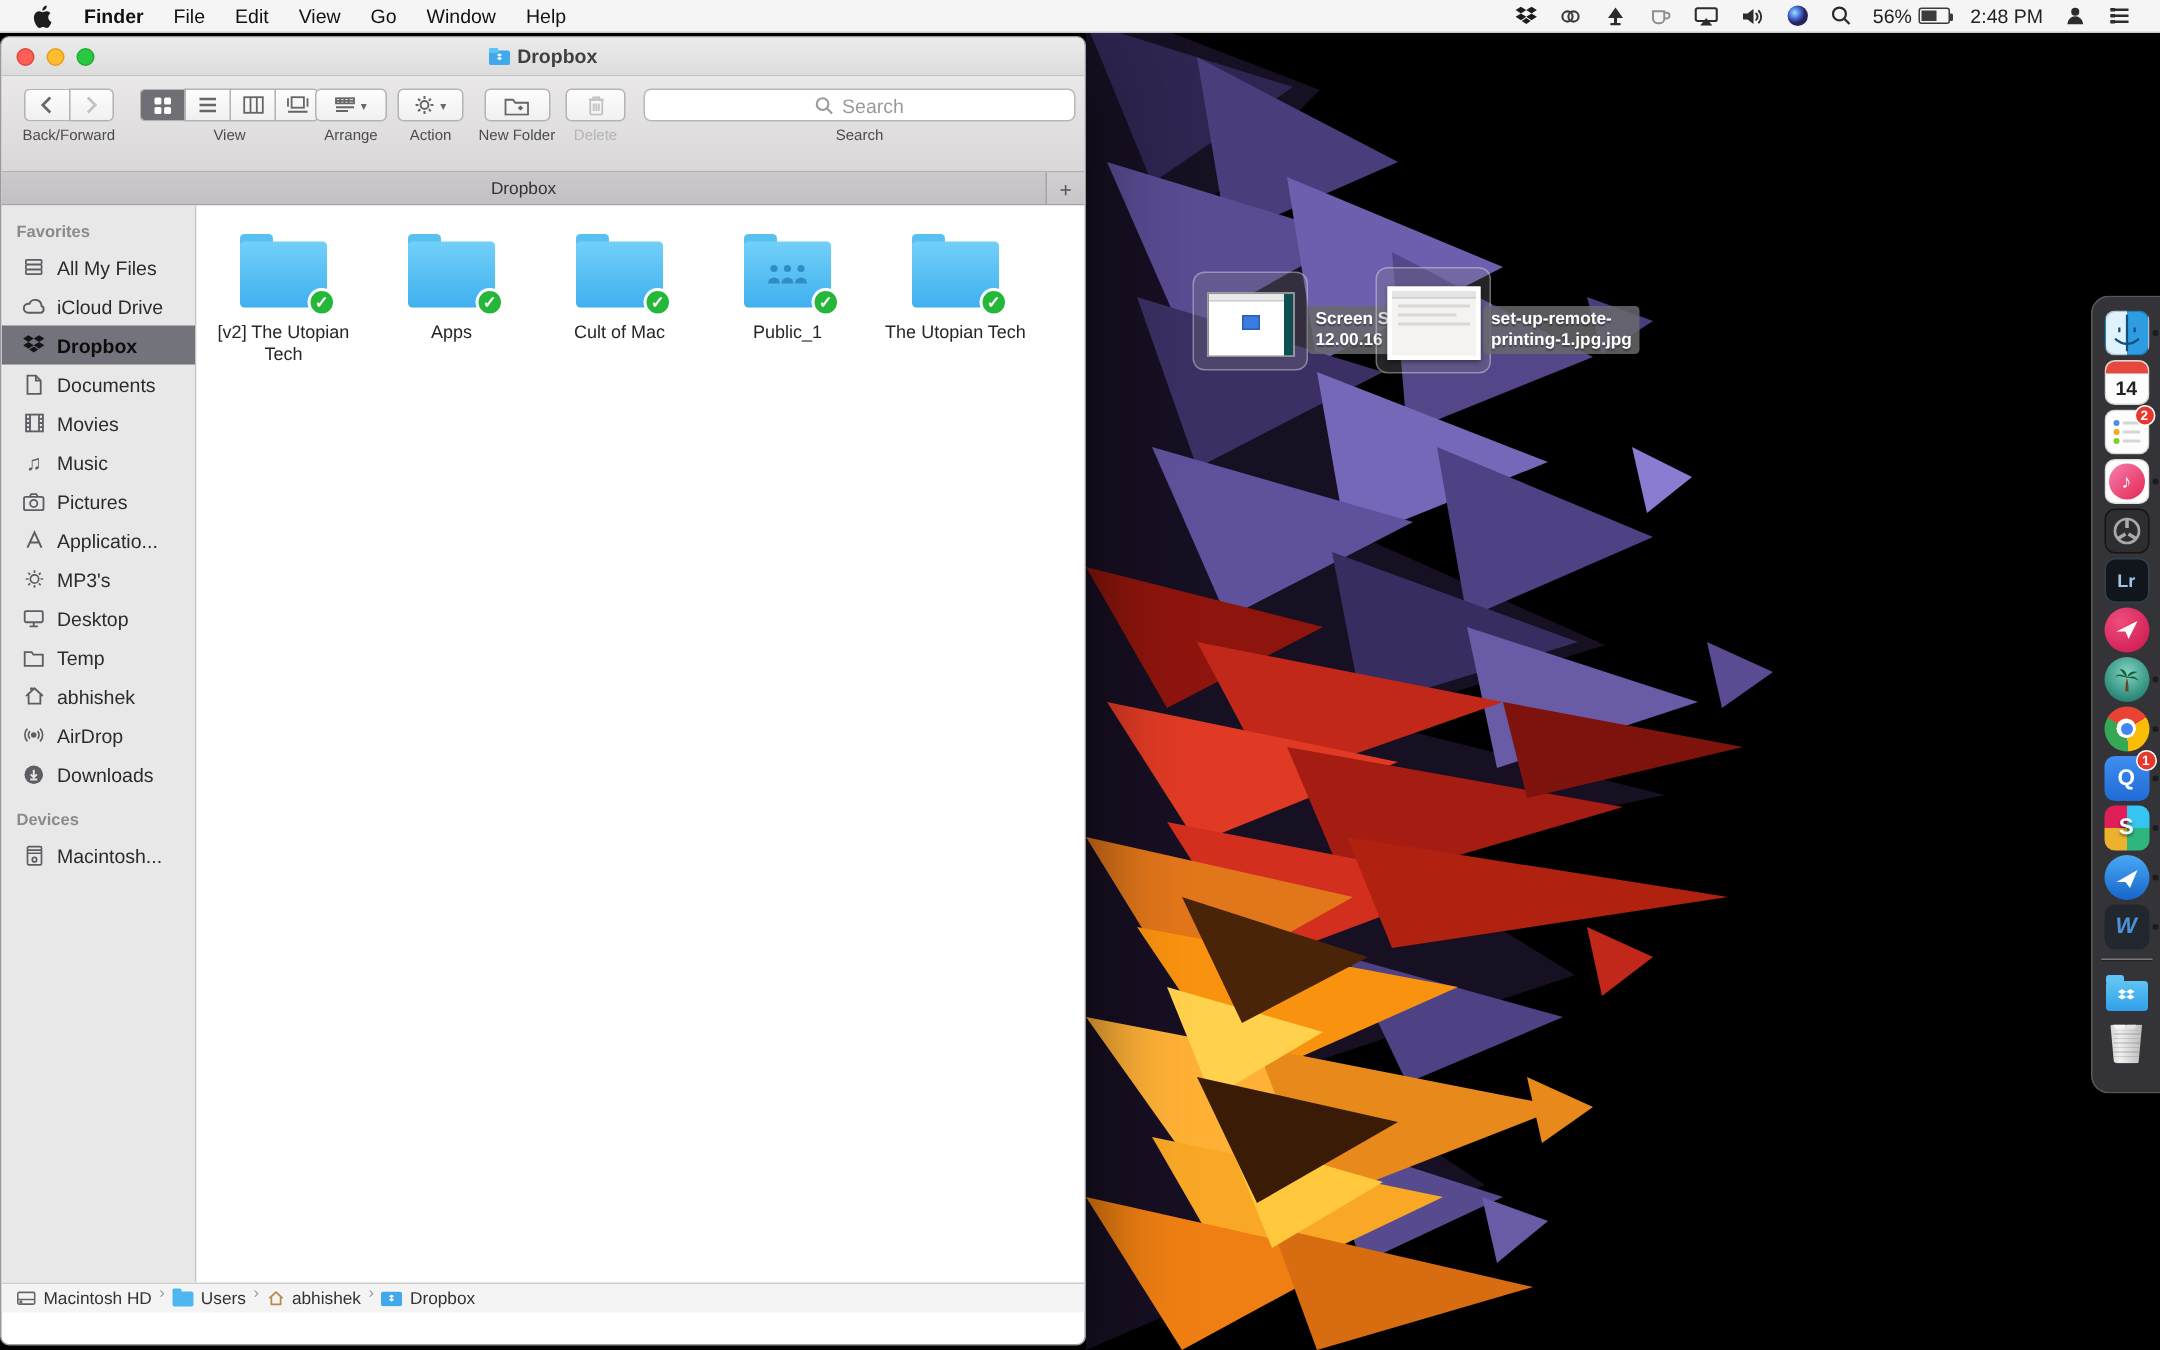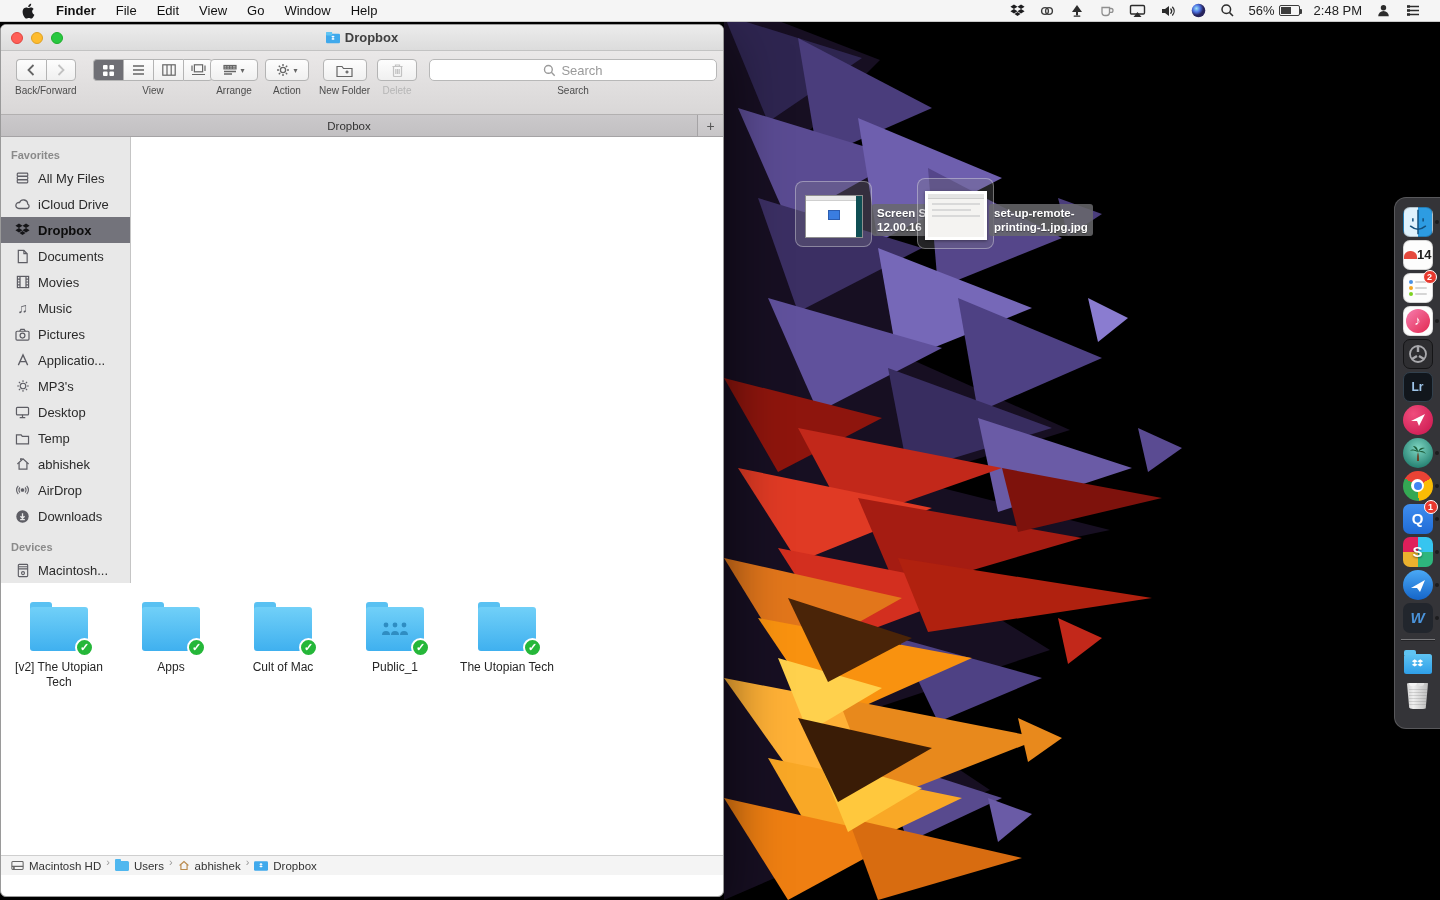--- a/index.html
+++ b/index.html
@@ -51,21 +51,21 @@
   .chev { font-size:8px; color:#666; margin-left:3px; }
   .searchfield { width:288px; height:22px; background:#fff; border:1px solid #b8b8b8; border-radius:5px;
     display:flex; align-items:center; justify-content:center; gap:5px; color:#9a9a9a; font-size:13px; }
 
   .tabbar { height:22px; background:linear-gradient(#cbc9cb,#c2c0c2); border-bottom:1px solid #a5a3a5;
     display:flex; align-items:stretch; }
   .tab { flex:1; display:flex; align-items:center; justify-content:center; font-size:11.5px; color:#333; }
   .tab-plus { width:26px; border-left:1px solid #a5a3a5; display:flex; align-items:center; justify-content:center;
     color:#555; font-size:14px; background:linear-gradient(#d2d0d2,#c8c6c8); }
 
-  .mainrow { position:absolute; top:112px; bottom:41px; left:0; right:0; display:flex;flex-direction:column; }
+  .mainrow { position:absolute; top:112px; bottom:41px; left:0; right:0; display:flex; }
   .sidebar { width:130px; background:#e8e8e8; border-right:1px solid #c5c5c5; padding-top:8px; overflow:hidden; }
   .side-h { font-size:11px; font-weight:bold; color:#8a8a8a; padding:4px 0 4px 10px; }
   .side-item { height:26px; display:flex; align-items:center; padding-left:13px; font-size:13px; color:#2b2b2b; white-space:nowrap; }
   .side-item .sic { width:17px; height:16px; margin-right:7px; display:flex; align-items:center; justify-content:center; color:#5d5d64; flex:0 0 17px; }
   .side-item.selected { background:#73737b; color:#0c0c0c; font-weight:bold; }
   .side-item.selected .sic { color:#151518; }
 
   .content { position:relative; flex:1; background:#fff; }
   .folder-row { display:flex; padding:16px 0 0 2px; }
   .folder-tile { width:112px; display:flex; flex-direction:column; align-items:center; }
@@ -120,21 +120,21 @@
     display:flex; flex-direction:column; align-items:center; padding-top:7px; }
   .dock-slot { position:relative; width:46px; height:33px; display:flex; align-items:center; justify-content:center; }
   .dicon { width:30px; height:30px; border-radius:7px; position:relative; display:flex; align-items:center; justify-content:center; overflow:visible; }
   .running-dot { position:absolute; right:2px; top:50%; transform:translateY(-50%); width:4px; height:4px; border-radius:50%; background:#1c1c1e; }
   .dock-badge { position:absolute; top:-4px; right:-5px; min-width:14px; height:14px; padding:0 3px; border-radius:8px;
     background:#e8382d; border:1px solid #fff; color:#fff; font-size:9px; font-weight:bold;
     display:flex; align-items:center; justify-content:center; z-index:2; }
   .dock-divider { width:34px; height:1px; background:rgba(255,255,255,.35); margin:5px 0; box-shadow:0 1px 0 rgba(0,0,0,.3); }
 
   .ic-finder { background:linear-gradient(90deg,#dff2fd 0 50%, #2d9ce2 50% 100%); border:1px solid rgba(0,0,0,.2); }
-  .ic-cal { background:#fdfdfd; flex-direction:row; border:1px solid rgba(0,0,0,.15); display:flex; }
+  .ic-cal { background:#fdfdfd; flex-direction:column; border:1px solid rgba(0,0,0,.15); display:flex; }
   .cal-top { width:100%; height:8px; background:#e5493d; border-radius:6px 6px 0 0; }
   .cal-day { flex:1; display:flex; align-items:center; justify-content:center; font-size:13px; font-weight:bold; color:#222; }
   .ic-rem { background:#fdfdfd; border:1px solid rgba(0,0,0,.15); }
   .ic-itunes { background:#fdfdfd; border:1px solid rgba(0,0,0,.12); }
   .itunes-circle { width:24px; height:24px; border-radius:50%; background:linear-gradient(135deg,#f77fb0,#e2274f);
     display:flex; align-items:center; justify-content:center; color:#fff; font-size:13px; }
   .ic-aperture { background:#2e2e31; border:1px solid #151517; }
   .ic-lr { background:#11161c; border:1px solid #31404d; color:#9fc6ea; font-size:12px; font-weight:bold; }
   .ic-redmail { background:radial-gradient(circle at 35% 30%, #ef4d7c, #c9134c); border-radius:50%; }
   .ic-tropical { background:radial-gradient(circle at 50% 35%, #7fd6c2, #0d6a5c); border-radius:50%; }

